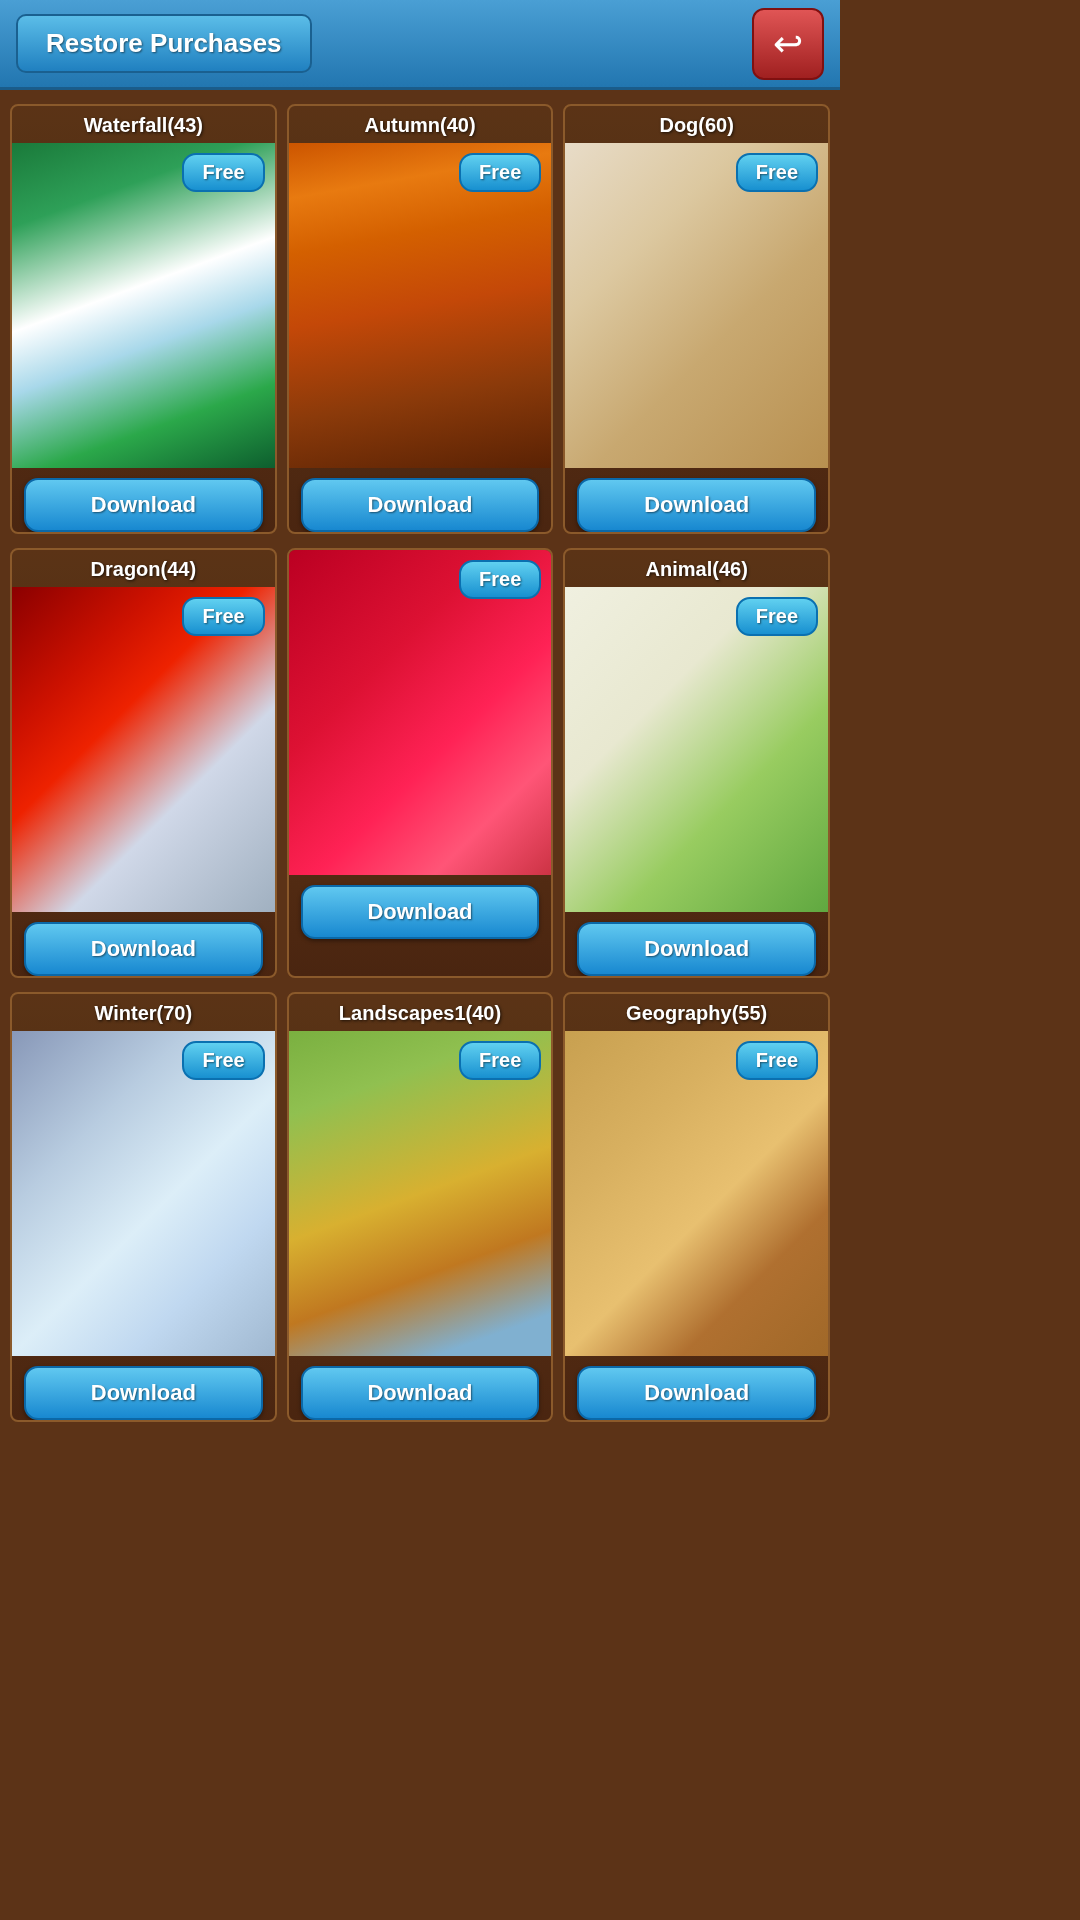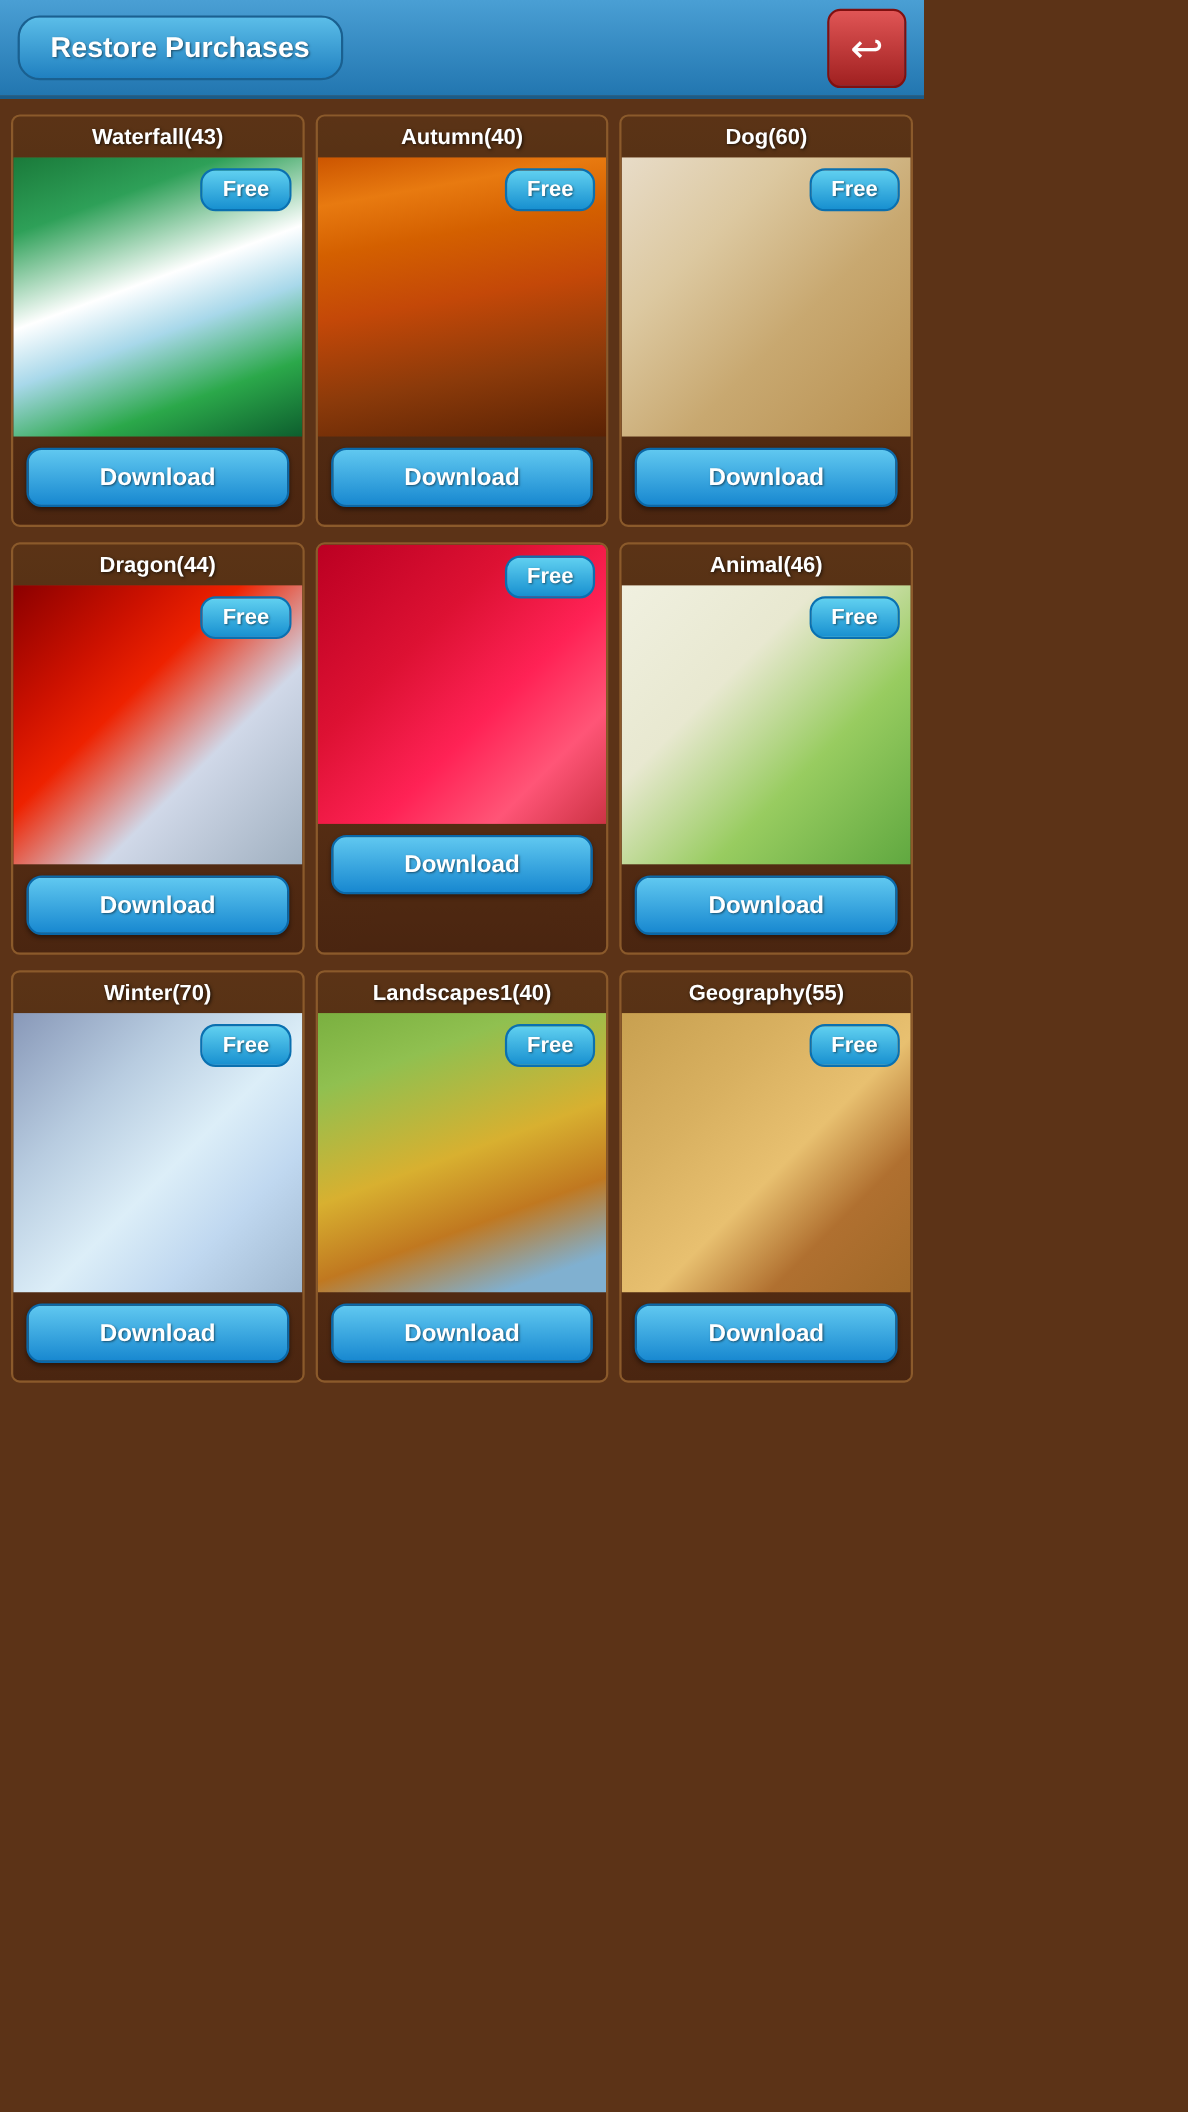--- a/index.html
+++ b/index.html
@@ -18,21 +18,21 @@
       background: linear-gradient(180deg, #4a9fd4 0%, #2276b0 100%);
       display: flex;
       align-items: center;
       justify-content: space-between;
       padding: 0 16px;
       border-bottom: 3px solid #1a5c8a;
     }
     .restore-btn {
       background: linear-gradient(180deg, #5bbde8 0%, #2080c0 100%);
       border: 2px solid #1a6090;
-      border-radius: 20px;
+      border-radius: 10px;
       padding: 12px 28px;
       color: white;
       font-size: 26px;
       font-weight: bold;
       text-shadow: 1px 1px 2px rgba(0,0,0,0.5);
       cursor: pointer;
     }
     .back-btn {
       width: 72px;
       height: 72px;
@@ -72,39 +72,39 @@
       font-size: 20px;
       font-weight: bold;
       text-align: center;
       padding: 8px 14px 6px;
       text-shadow: 1px 1px 3px rgba(0,0,0,0.7);
       background: rgba(0,0,0,0.15);
     }
     .card-image-wrapper {
       position: relative;
       width: 100%;
-      height: 254px;
+      height: 325px;
       overflow: hidden;
     }
 
     .free-badge {
       position: absolute;
       top: 10px;
       right: 10px;
       background: linear-gradient(180deg, #60d0f0 0%, #1890d0 100%);
       border: 2px solid #0a70b0;
       border-radius: 14px;
       padding: 6px 18px;
       color: white;
       font-size: 20px;
       font-weight: bold;
       text-shadow: 1px 1px 2px rgba(0,0,0,0.5);
     }
     .download-btn {
-      margin: 10px 12px 16px;
+      margin: 10px 12px 0;
       background: linear-gradient(180deg, #60c8f0 0%, #1888d0 100%);
       border: 2px solid #0a68a8;
       border-radius: 14px;
       color: white;
       font-size: 22px;
       font-weight: bold;
       padding: 12px 8px;
       text-align: center;
       cursor: pointer;
       text-shadow: 1px 1px 2px rgba(0,0,0,0.5);

